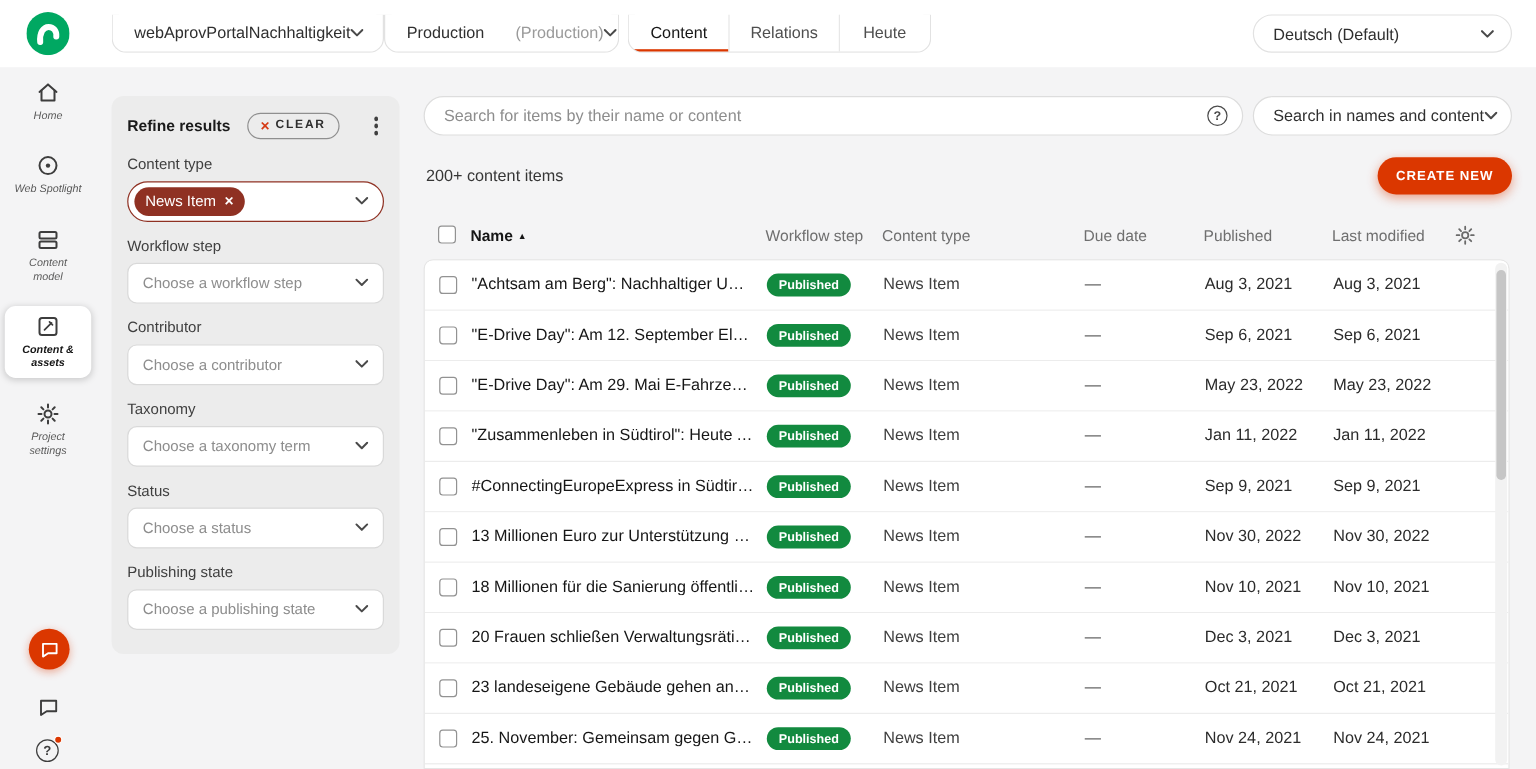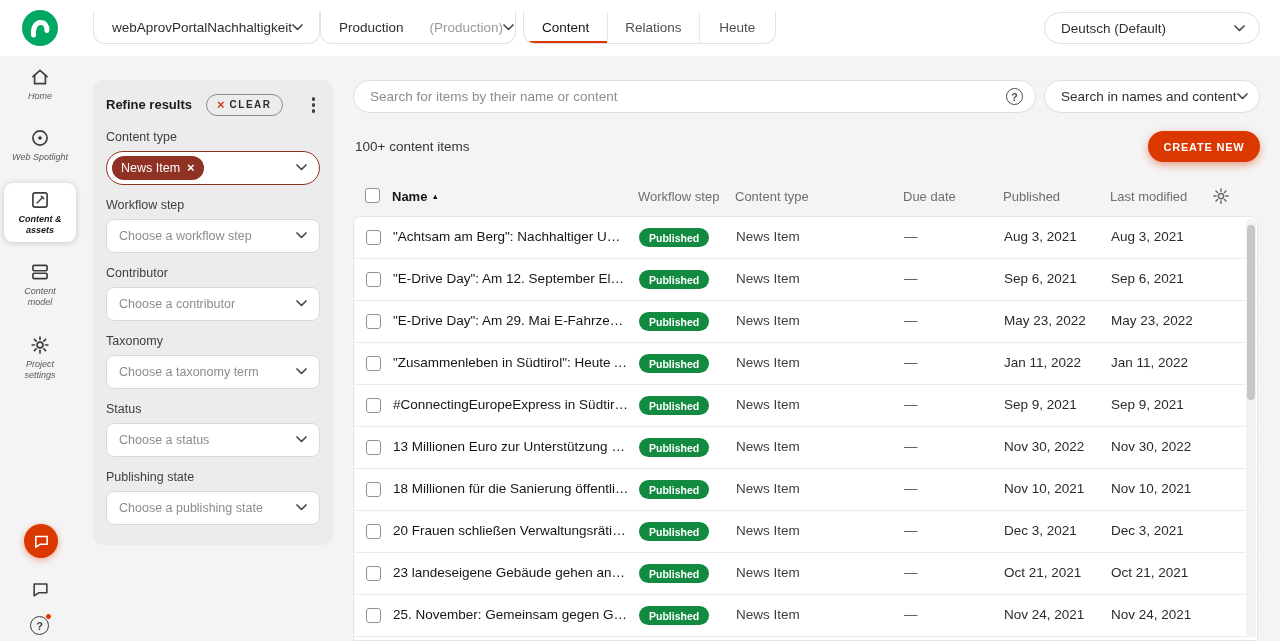--- a/index.html
+++ b/index.html
@@ -144,33 +144,33 @@
       </svg>
     <span class="lbl">Home</span>
   </div>
   <div class="side-item">
     <svg width="20" height="20" viewBox="0 0 24 24" fill="none" stroke="currentColor" stroke-width="2">
         <circle cx="12" cy="12" r="8.5"></circle>
         <circle cx="12" cy="12" r="2.2" fill="currentColor" stroke="none"></circle>
       </svg>
     <span class="lbl">Web Spotlight</span>
   </div>
+  <div class="side-item">
+    <svg width="20" height="20" viewBox="0 0 24 24" fill="none" stroke="currentColor" stroke-width="2">
+        <rect x="3.5" y="4" width="17" height="6.5" rx="1.5"></rect>
+        <rect x="3.5" y="13.5" width="17" height="6.5" rx="1.5"></rect>
+      </svg>
+    <span class="lbl">Content model</span>
+  </div>
   <div class="side-item active">
     <svg width="20" height="20" viewBox="0 0 24 24" fill="none" stroke="currentColor" stroke-width="2" stroke-linecap="round" stroke-linejoin="round">
         <rect x="3.5" y="3.5" width="17" height="17" rx="2.5"></rect>
         <path d="M8.5 15.5l7-7M13.5 7.5l3 3" stroke-width="1.7"></path>
       </svg>
     <span class="lbl">Content &amp; assets</span>
-  </div>
-  <div class="side-item">
-    <svg width="20" height="20" viewBox="0 0 24 24" fill="none" stroke="currentColor" stroke-width="2">
-        <rect x="3.5" y="4" width="17" height="6.5" rx="1.5"></rect>
-        <rect x="3.5" y="13.5" width="17" height="6.5" rx="1.5"></rect>
-      </svg>
-    <span class="lbl">Content model</span>
   </div>
   <div class="side-item">
     <svg width="20" height="20" viewBox="0 0 24 24" fill="none" stroke="currentColor" stroke-width="2" stroke-linecap="round">
         <circle cx="12" cy="12" r="3.5"></circle>
         <path d="M12 2.5v3M12 18.5v3M2.5 12h3M18.5 12h3M5.3 5.3l2.1 2.1M16.6 16.6l2.1 2.1M18.7 5.3l-2.1 2.1M7.4 16.6l-2.1 2.1"></path>
       </svg>
     <span class="lbl">Project settings</span>
   </div>
 
   <div class="chat-fab">
@@ -270,21 +270,21 @@
   <input type="text" placeholder="Search for items by their name or content" style="">
   <span class="help-circle">?</span>
 </div>
 <div class="scope-sel">
   <span class="sel-text">Search in names and content</span>
   <svg class="chev" width="11" height="7" viewBox="0 0 11 7" fill="none">
       <path d="M1 1l4.5 4.5L10 1" stroke="currentColor" stroke-width="1.7" stroke-linecap="round" stroke-linejoin="round"></path>
     </svg>
 </div>
 
-<div class="count">100+ content items</div>
+<div class="count">200+ content items</div>
 <button class="create-btn">CREATE NEW</button>
 
 <div class="thead">
   <span class="checkbox"></span>
   <span class="hc h-name"><span>Name</span><span class="sort-arrow">▲</span></span>
   <span class="hc h-workflow">Workflow step</span>
   <span class="hc h-type">Content type</span>
   <span class="hc h-due">Due date</span>
   <span class="hc h-pub">Published</span>
   <span class="hc h-mod">Last modified</span>

